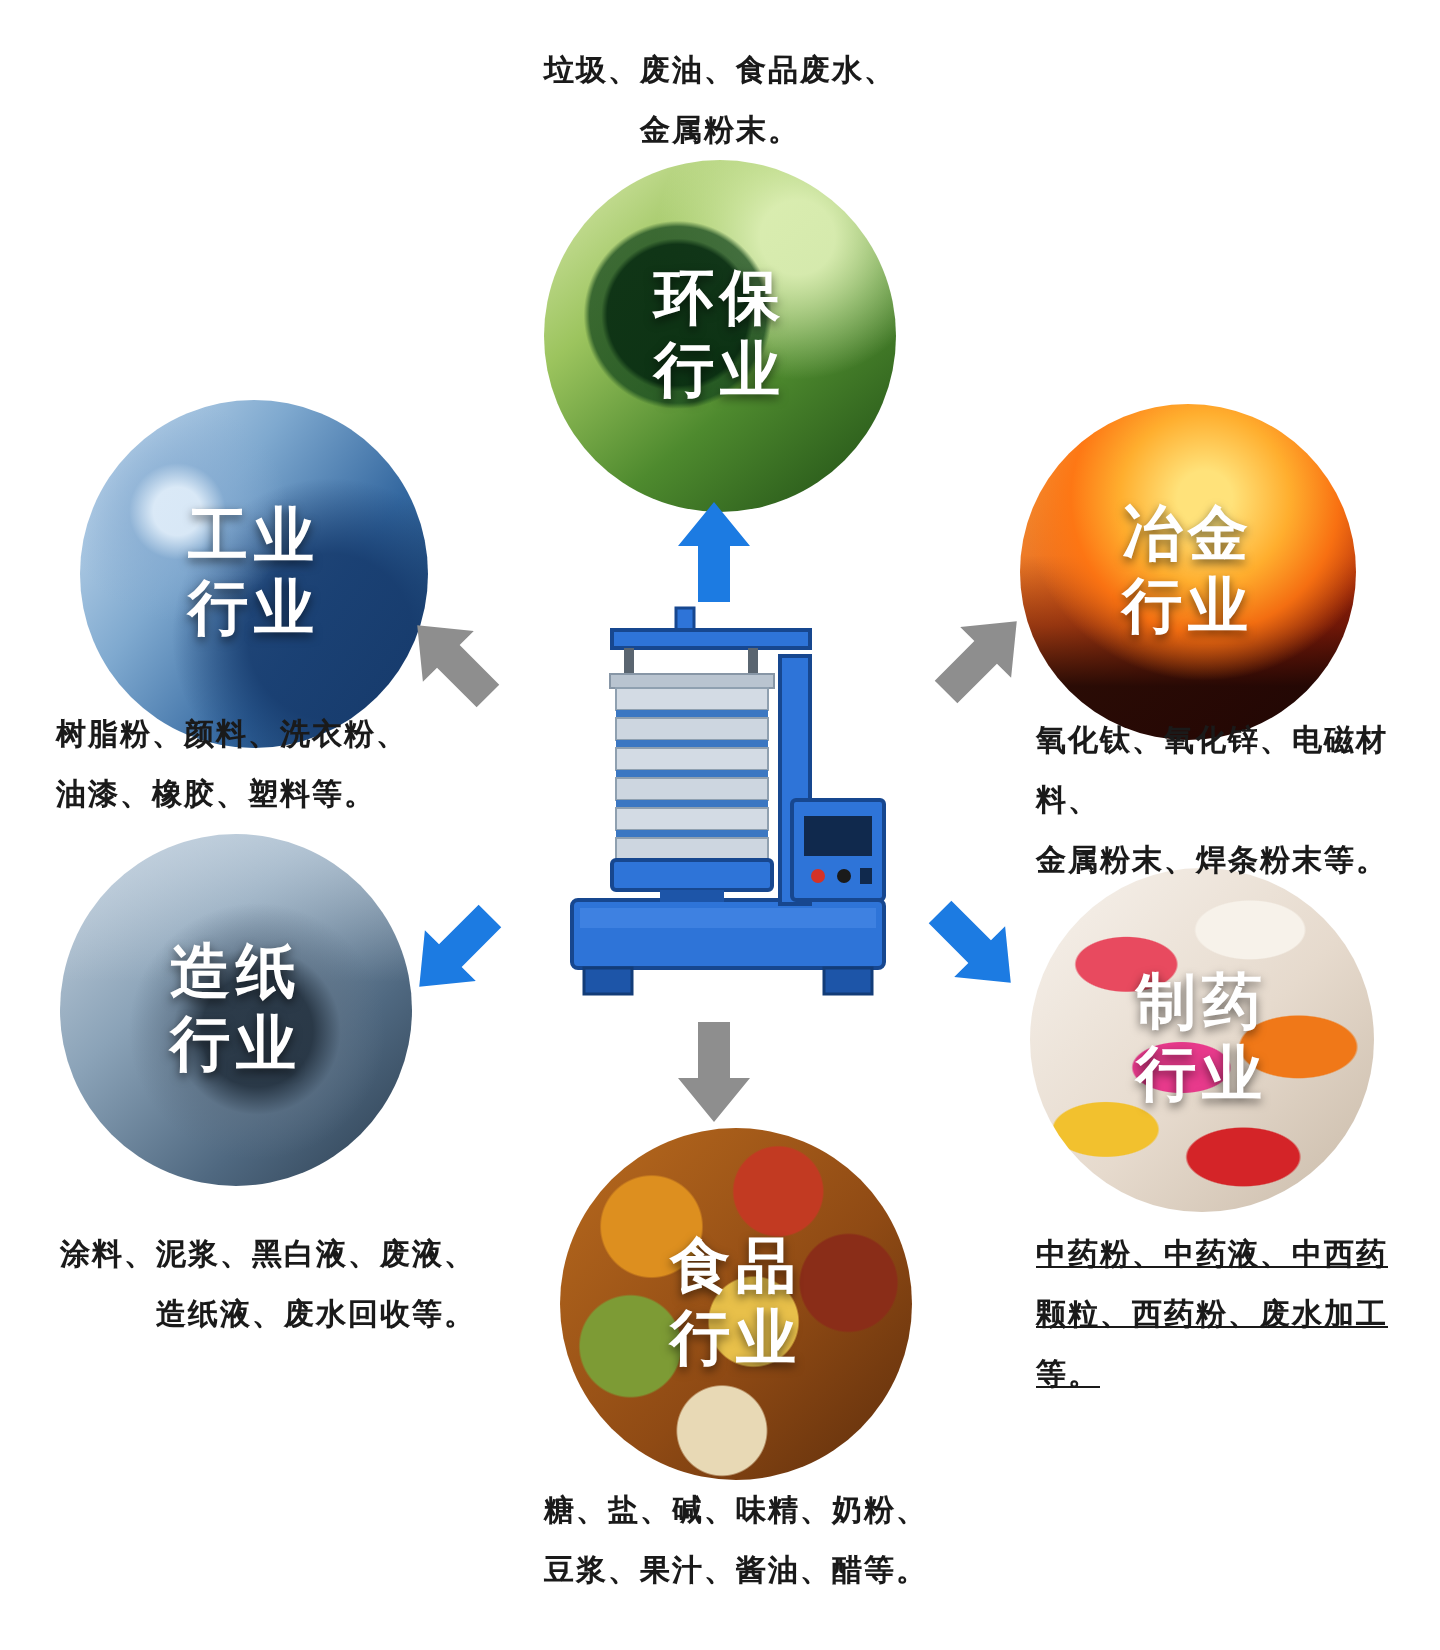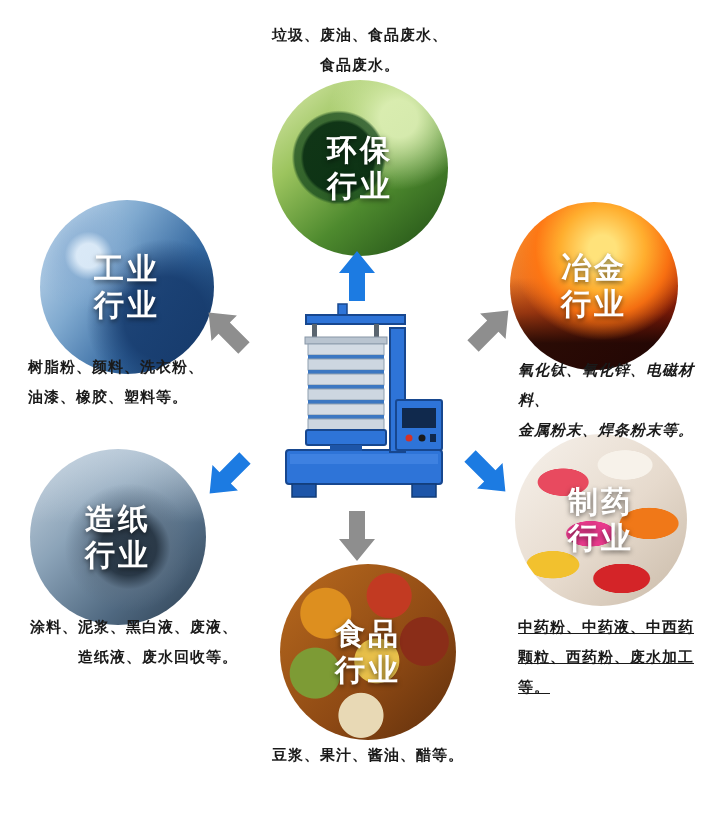--- a/index.html
+++ b/index.html
@@ -53,21 +53,21 @@
   }
   .c-met {
     left: 510px; top: 202px; width: 168px; height: 168px;
     background:
       radial-gradient(circle at 55% 28%, #ffe27a 0 9%, #ffae2e 28%, rgba(255,118,18,0.9) 44%, transparent 60%),
       linear-gradient(to top, rgba(28,6,4,0.92) 0 16%, rgba(82,16,8,0.55) 34%, transparent 55%),
       linear-gradient(140deg, #f8a13c 0%, #e8641a 40%, #a32408 75%, #4a0c04 100%);
     align-items: center;
   }
   .c-pap {
-    left: 30px; top: 449px; width: 176px; height: 176px;
+    left: 30px; top: 417px; width: 176px; height: 176px;
     background:
       radial-gradient(circle at 56% 56%, rgba(38,52,66,0.92) 0 20%, rgba(92,112,132,0.6) 30%, transparent 46%),
       linear-gradient(to bottom, rgba(205,218,230,0.65), transparent 42%),
       linear-gradient(135deg, #c7d4e0 0%, #8ba3b8 36%, #4f6880 70%, #2a3c4e 100%);
   }
   .c-pha {
     left: 515px; top: 434px; width: 172px; height: 172px;
     background:
       radial-gradient(ellipse 26px 14px at 28% 28%, #e84a5f 0 96%, transparent 100%),
       radial-gradient(ellipse 28px 15px at 64% 18%, #f7f2ea 0 96%, transparent 100%),
@@ -94,21 +94,21 @@
     position: absolute;
     font-size: 15px;
     font-weight: 600;
     color: #1a1a1a;
     line-height: 30px;
     letter-spacing: 1px;
   }
   .desc-center { text-align: center; }
   .d-env  { left: 200px; top: 20px;  width: 320px; }
   .d-ind  { left: 28px;  top: 352px; width: 215px; }
-  .d-met  { left: 518px; top: 355px; width: 200px; font-style: italic; }
+  .d-met  { left: 518px; top: 355px; width: 200px; }
   .d-pap  { left: 18px;  top: 612px; width: 220px; text-align: right; }
   .d-pha  { left: 518px; top: 612px; width: 200px; text-decoration: underline; }
   .d-food { left: 228px; top: 740px; width: 280px; }
 
   
   .arrow { position: absolute; width: 60px; height: 60px; }
   .a-up    { left: 327px; top: 247px; transform: rotate(-90deg); }
   .a-ul    { left: 197px; top: 301px; transform: rotate(-135deg); }
   .a-ur    { left: 460px; top: 299px; transform: rotate(-45deg); }
   .a-ll    { left: 198px; top: 445px; transform: rotate(135deg); }
@@ -122,21 +122,21 @@
     width: 180px; height: 200px;
   }
 </style>
 </head>
 <body>
 
 <div id="canvas">
 
   <div class="desc desc-center d-env">
     <div>垃圾、废油、食品废水、</div>
-    <div>食品废水。</div>
+    <div>金属粉末。</div>
   </div>
 
   <div class="circle c-env">
     <div class="circle-title">
       <span>环保</span>
       <span>行业</span>
     </div>
   </div>
 
   <div class="circle c-ind">
@@ -188,20 +188,21 @@
     <div>涂料、泥浆、黑白液、废液、</div>
     <div>造纸液、废水回收等。</div>
   </div>
 
   <div class="desc d-pha">
     <div>中药粉、中药液、中西药</div>
     <div>颗粒、西药粉、废水加工等。</div>
   </div>
 
   <div class="desc desc-center d-food">
+    <div>糖、盐、碱、味精、奶粉、</div>
     <div>豆浆、果汁、酱油、醋等。</div>
   </div>
 
   <svg class="arrow a-up" viewBox="0 0 60 60">
     <polygon points="6,22 34,22 34,12 56,30 34,48 34,38 6,38" fill="#1c7be2"></polygon>
   </svg>
   <svg class="arrow a-ul" viewBox="0 0 60 60">
     <polygon points="6,22 34,22 34,12 56,30 34,48 34,38 6,38" fill="#8e8e8e"></polygon>
   </svg>
   <svg class="arrow a-ur" viewBox="0 0 60 60">

